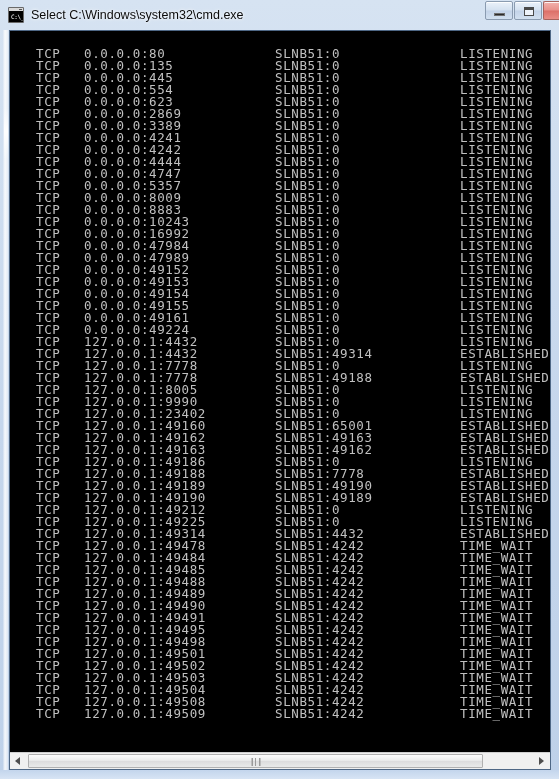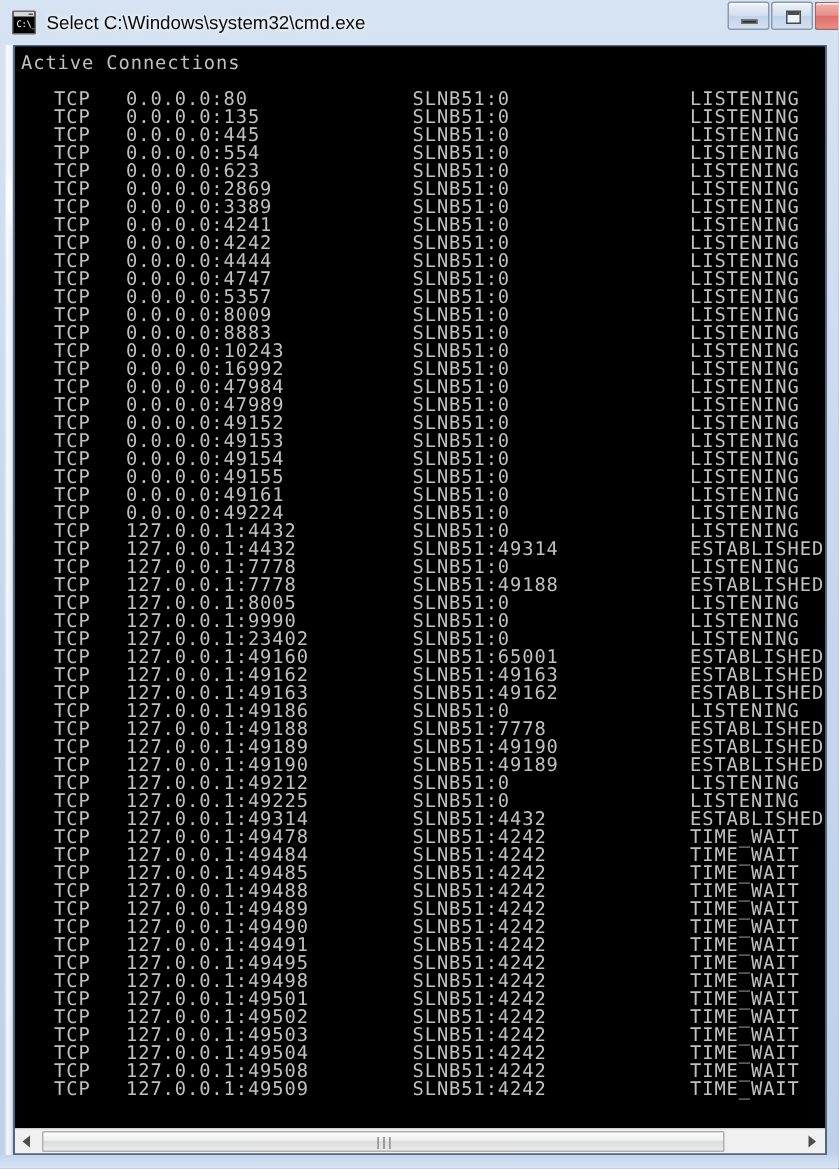--- a/index.html
+++ b/index.html
@@ -298,21 +298,20 @@
       <div class="cbtn close"></div>
     </div>
   </div>
 
   <div class="frame-left-sheen"></div>
   <div class="frame-left-glow"></div>
 
   <div class="client">
 
     <div class="console" id="console-output">
-      <div class="line line-title">Active Connections</div>
       <div class="line">&nbsp;</div>
       <div id="rows-host">
           <div class="line"><span class="c-proto">TCP</span><span class="c-local">0.0.0.0:80</span><span class="c-fgn">SLNB51:0</span><span class="c-state">LISTENING</span></div>
           <div class="line"><span class="c-proto">TCP</span><span class="c-local">0.0.0.0:135</span><span class="c-fgn">SLNB51:0</span><span class="c-state">LISTENING</span></div>
           <div class="line"><span class="c-proto">TCP</span><span class="c-local">0.0.0.0:445</span><span class="c-fgn">SLNB51:0</span><span class="c-state">LISTENING</span></div>
           <div class="line"><span class="c-proto">TCP</span><span class="c-local">0.0.0.0:554</span><span class="c-fgn">SLNB51:0</span><span class="c-state">LISTENING</span></div>
           <div class="line"><span class="c-proto">TCP</span><span class="c-local">0.0.0.0:623</span><span class="c-fgn">SLNB51:0</span><span class="c-state">LISTENING</span></div>
           <div class="line"><span class="c-proto">TCP</span><span class="c-local">0.0.0.0:2869</span><span class="c-fgn">SLNB51:0</span><span class="c-state">LISTENING</span></div>
           <div class="line"><span class="c-proto">TCP</span><span class="c-local">0.0.0.0:3389</span><span class="c-fgn">SLNB51:0</span><span class="c-state">LISTENING</span></div>
           <div class="line"><span class="c-proto">TCP</span><span class="c-local">0.0.0.0:4241</span><span class="c-fgn">SLNB51:0</span><span class="c-state">LISTENING</span></div>

